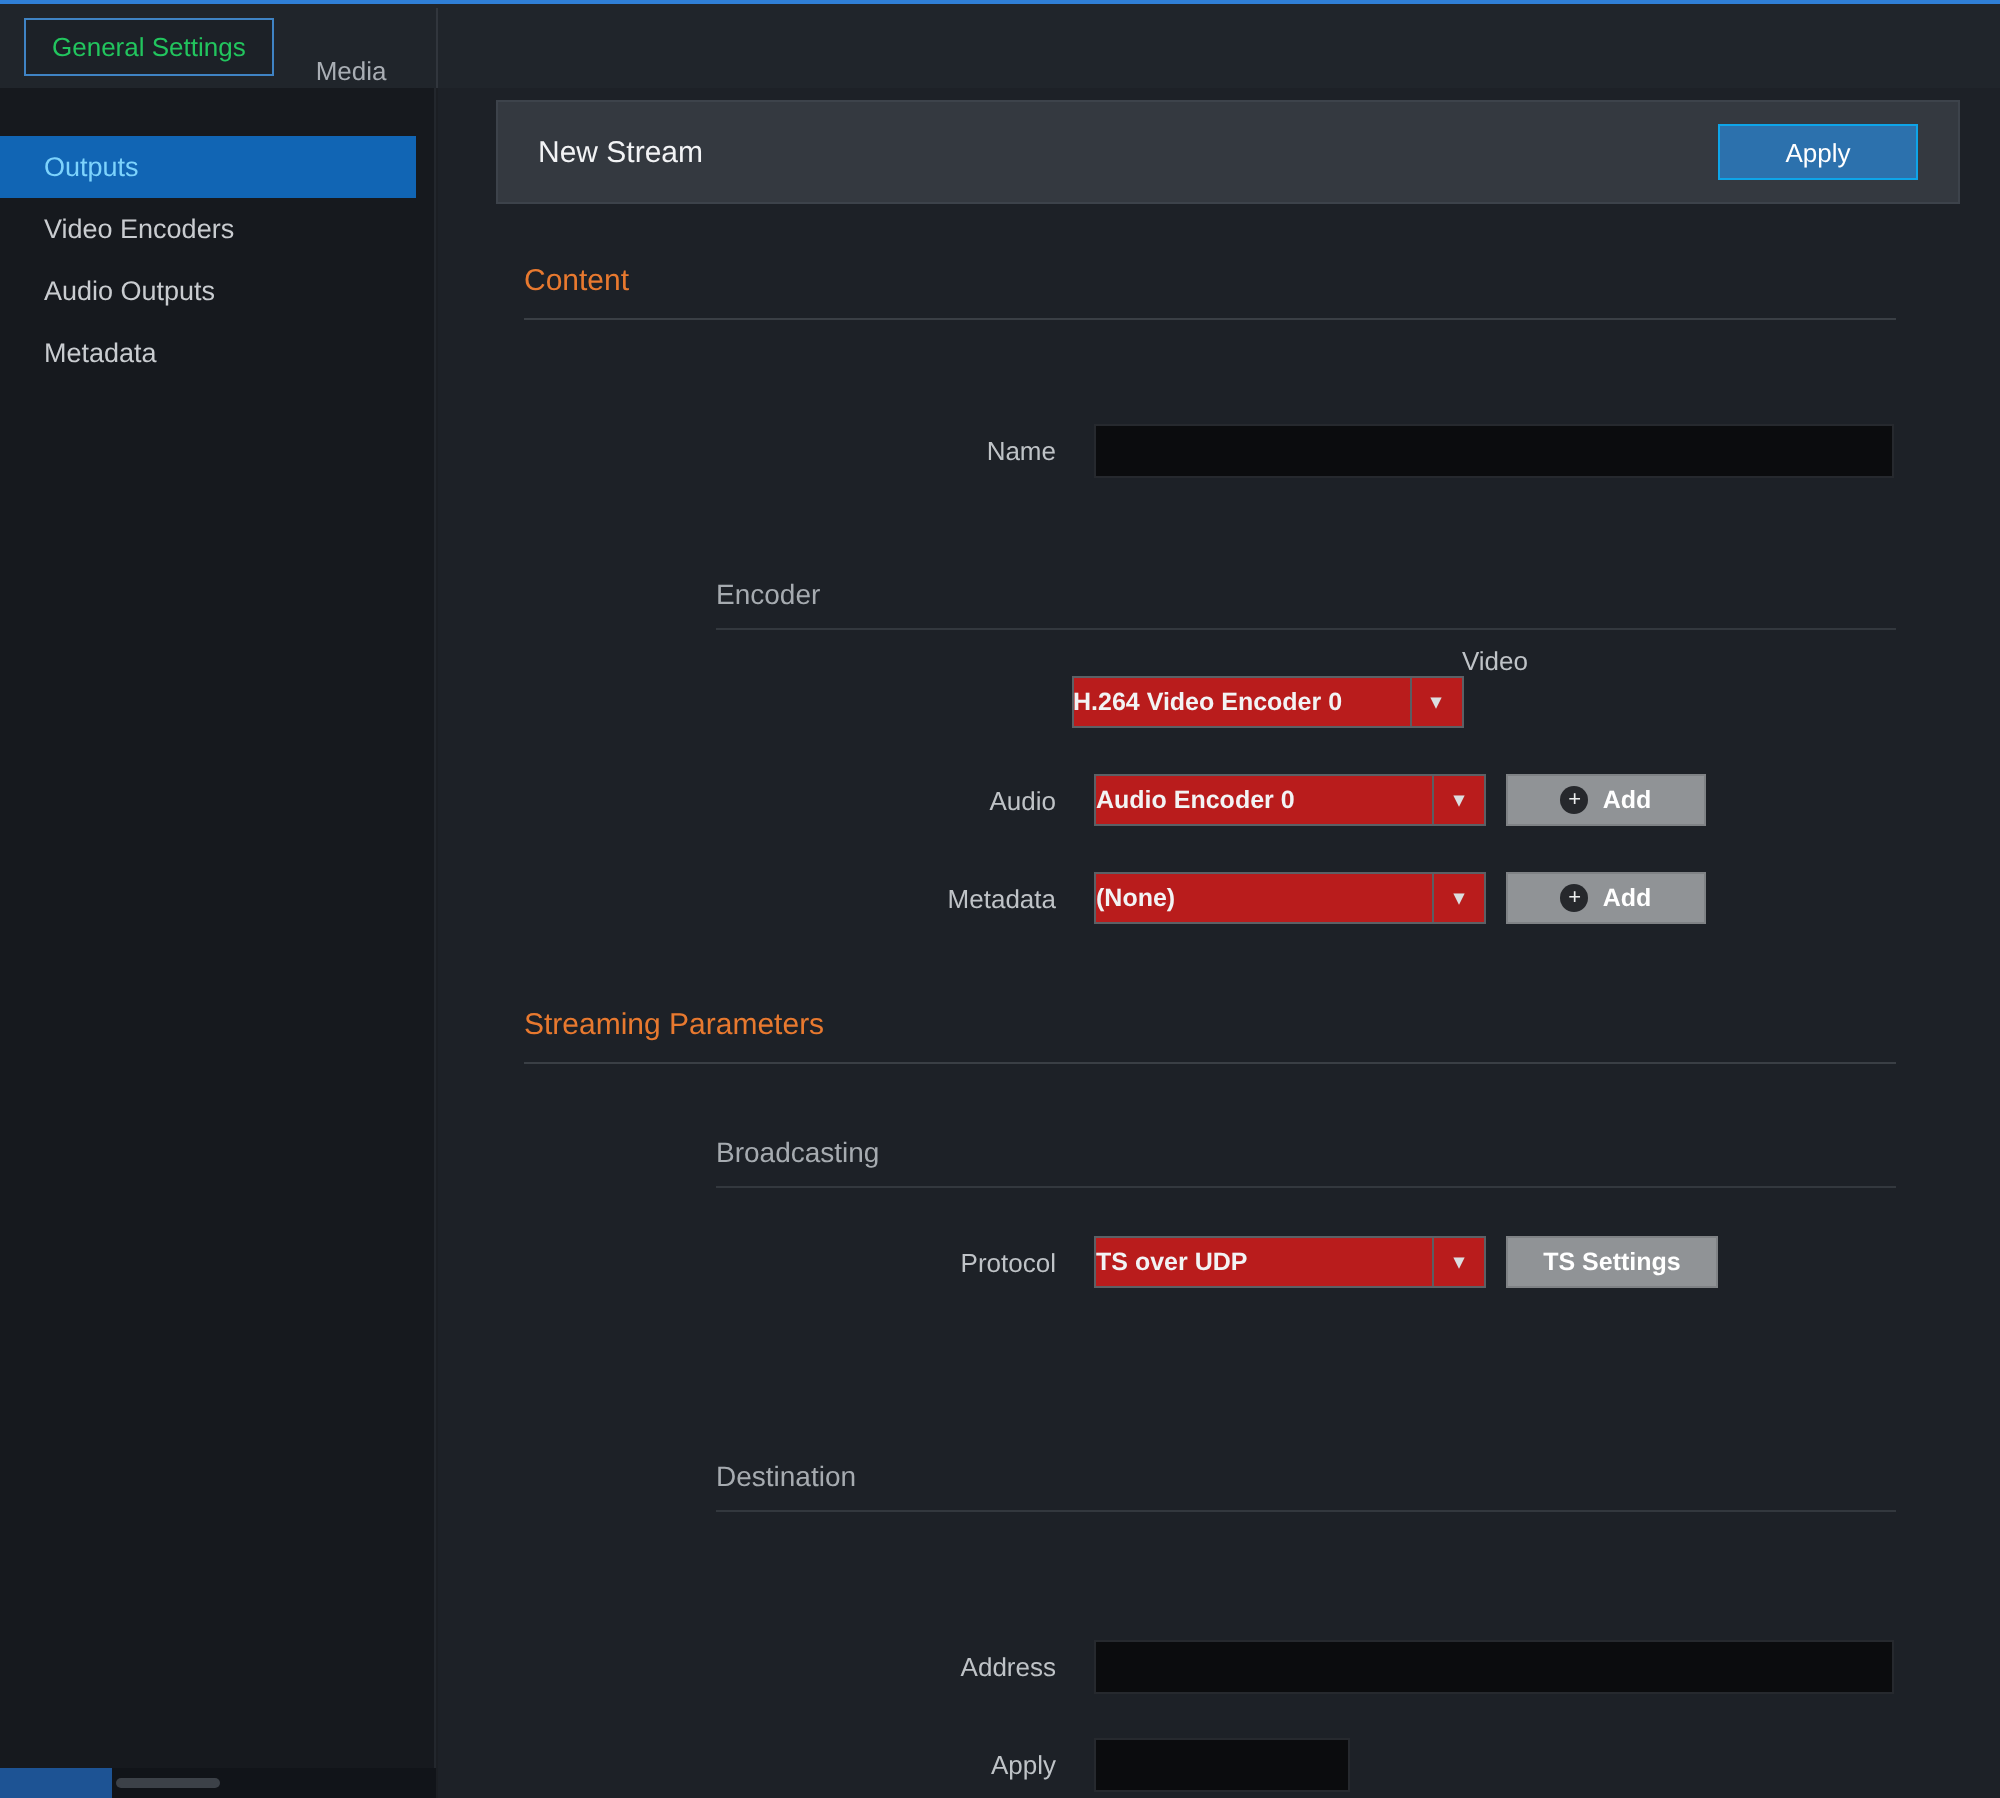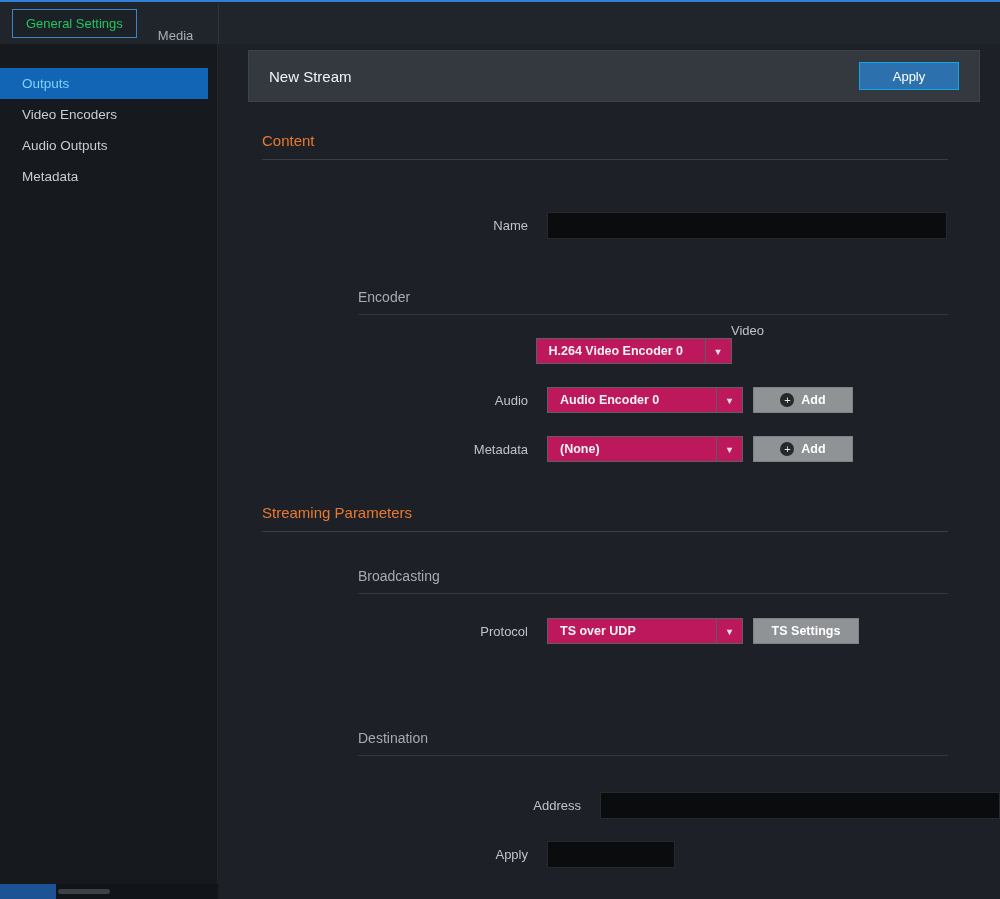--- a/index.html
+++ b/index.html
@@ -80,24 +80,24 @@
   }
   .f-control { margin-left:19px; display:flex; align-items:center; }
 
   .text-input {
     width:400px; height:27px; background:#0b0c0e; border:1px solid #26292e;
     color:#dde0e3; padding:0 8px; font-size:13px; font-family:inherit;
   }
   .port-input { width:128px; }
 
   .dropdown {
-    width:196px; height:26px; background:#be185d; border:1px solid #5c6065;
+    width:196px; height:26px; background:#b91c1c; border:1px solid #5c6065;
     color:#f2f3f4; font-size:12.5px; font-weight:bold;
     display:flex; align-items:center; justify-content:space-between;
-    padding-left:12px; cursor:pointer;
+    cursor:pointer;
   }
   .caret {
     width:26px; height:100%; display:flex; align-items:center; justify-content:center;
     border-left:1px solid #5a5e62; color:#dcdee0; font-size:10px;
   }
 
   .gray-btn {
     margin-left:10px; height:26px; background:#909396; border:1px solid #7f8285;
     color:#ffffff; font-size:12.5px; font-weight:bold; font-family:inherit;
     display:flex; align-items:center; justify-content:center; cursor:pointer;
@@ -112,21 +112,21 @@
 
   
   .mt-name { margin-top:52px; }
   .mt-source { margin-top:50px; }
   .mt-video { margin-top:8px;flex-direction:column; }
   .mt-row { margin-top:23px; }
   .mt-streaming { margin-top:42px; }
   .mt-broadcast { margin-top:36px; }
   .mt-protocol { margin-top:24px; }
   .mt-destination { margin-top:86px; }
-  .mt-address { margin-top:36px;justify-content:flex-end; }
+  .mt-address { margin-top:64px; }
   .mt-port { margin-top:22px; }
 </style>
 </head>
 <body>
 
 <div class="topbar">
   <div class="tab tab-general">General Settings</div>
   <div class="tab tab-media">Media</div>
   <div class="topbar-divider"></div>
 </div>

